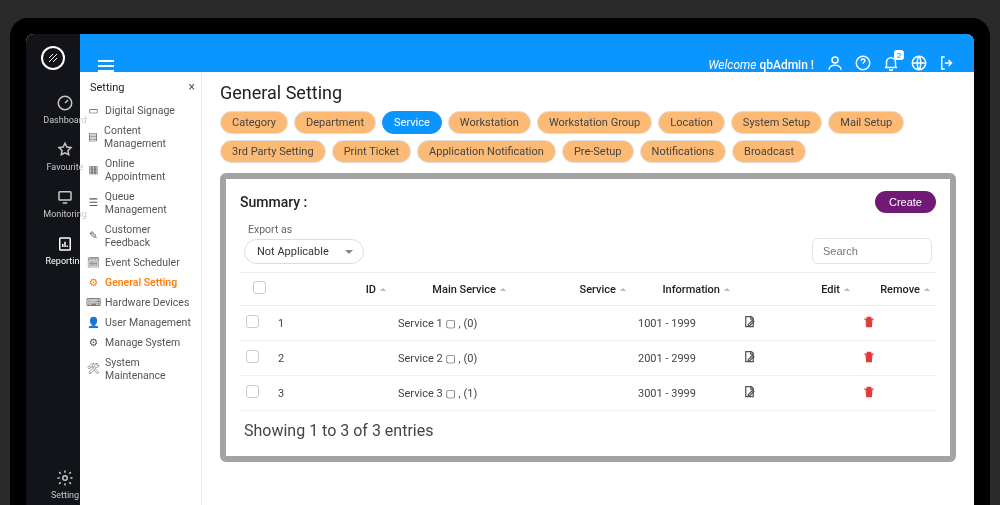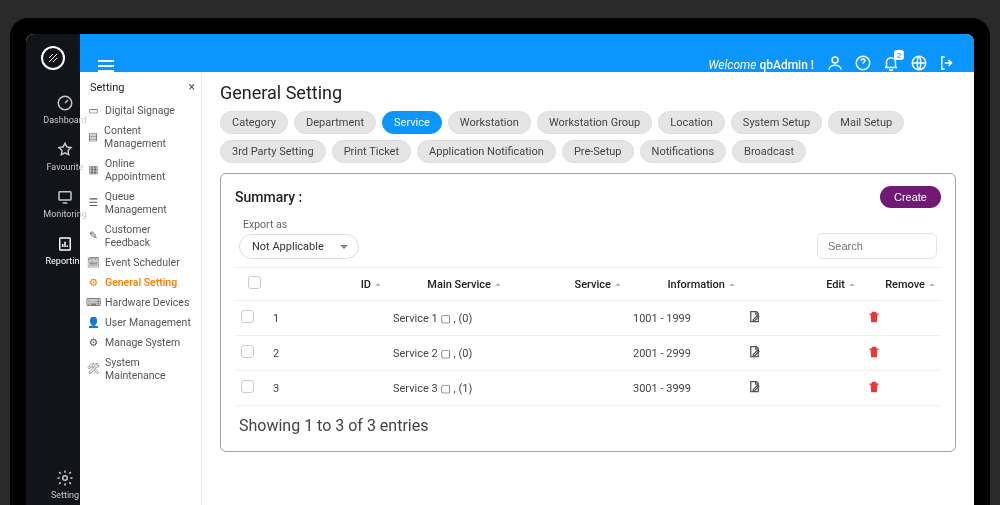--- a/index.html
+++ b/index.html
@@ -106,25 +106,25 @@
   }
   .page-title { font-size: 18px; font-weight: 400; color: #222; margin-bottom: 8px; }
   .pillbar { display: flex; flex-wrap: wrap; gap: 6px; margin-bottom: 10px; }
   .pill {
     border: 1px solid #ddd;
     border-radius: 14px;
     padding: 4px 11px;
     font-size: 11px;
     color: #444;
     cursor: pointer;
-    background: #e5e5e5;
+    background: #fdba74;
   }
   .pill.active { background: #0a95ff; color: #fff; border-color: #0a95ff; }
   .summary-card {
-    border: 1px solid #a3a3a3;
+    border: 6px solid #a3a3a3;
     border-radius: 6px;
     padding: 12px 14px 16px 14px;
   }
   .summary-head {
     display: flex; justify-content: space-between; align-items: center;
     margin-bottom: 10px;
   }
   .summary-title { font-size: 14px; font-weight: 500; color: #222; }
   .btn-create {
     background: #701a75; color: #fff; border: none;

